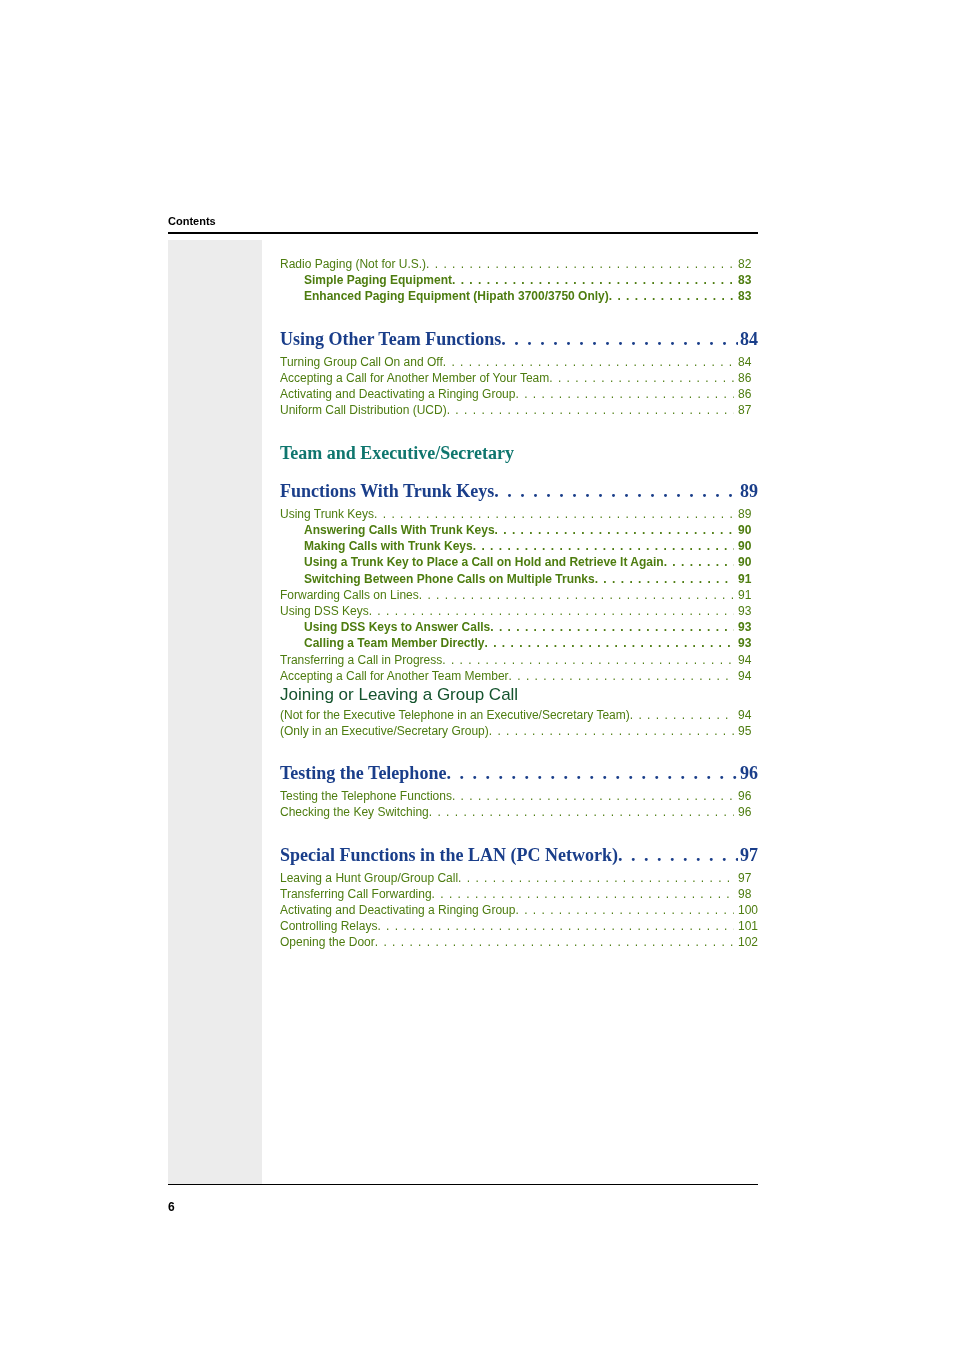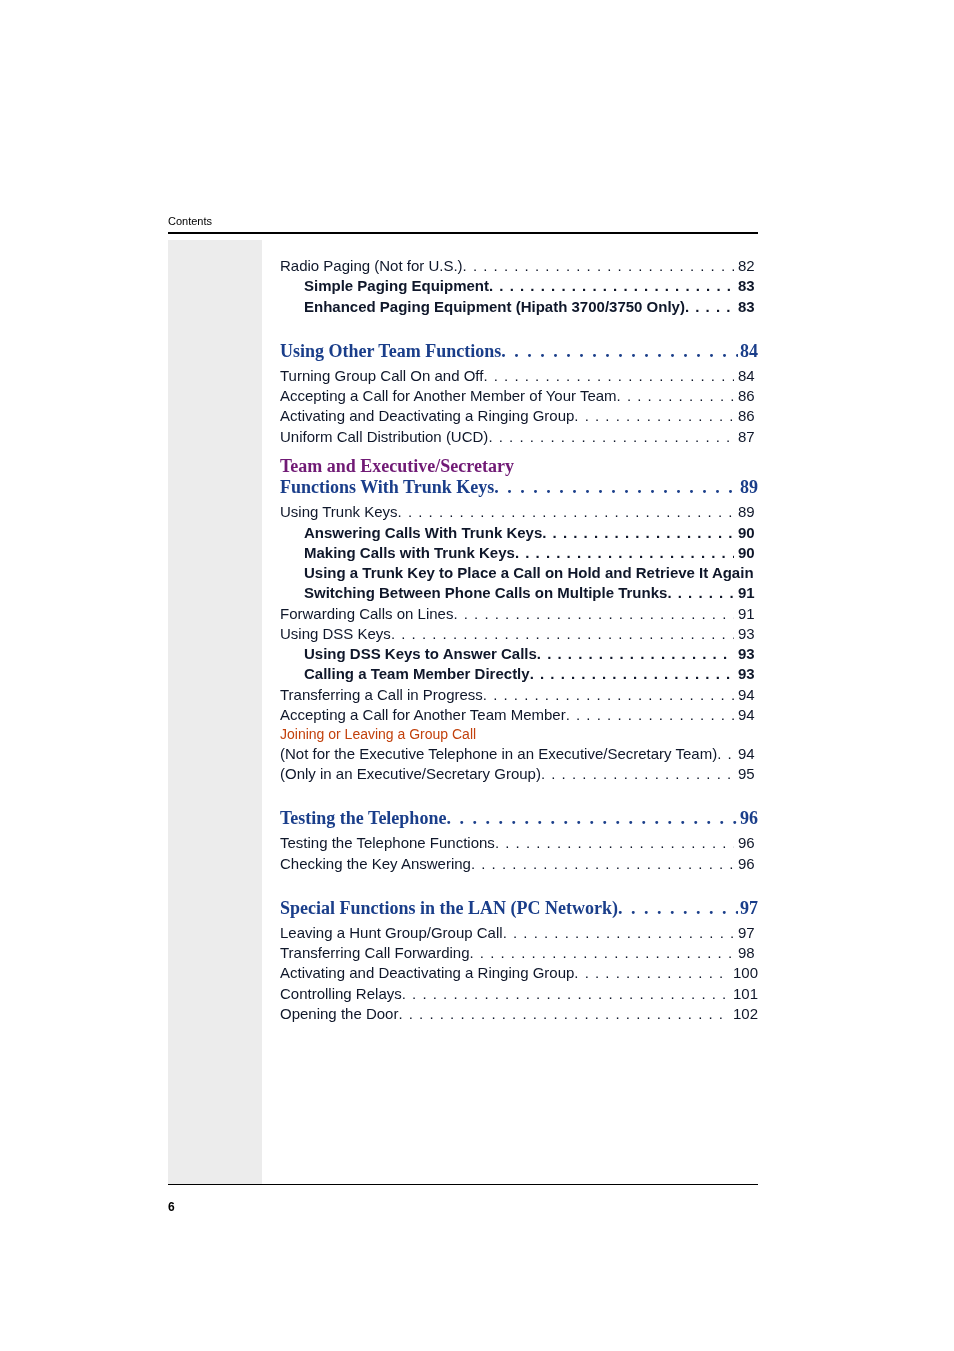--- a/index.html
+++ b/index.html
@@ -1,36 +1,36 @@
 <!DOCTYPE html>
 <html><head>
 <meta charset="utf-8">
 <style>
   * { box-sizing: border-box; margin: 0; padding: 0; }
   html, body { width: 954px; height: 1351px; background: #fff; font-family: Arial, Helvetica, sans-serif; }
   .page { position: relative; width: 954px; height: 1351px; }
   .grey-band { position: absolute; left: 168px; top: 240px; width: 94px; height: 944px; background: #ececec; }
-  .header-label { position: absolute; left: 168px; top: 215px; font-size: 11px; font-weight: normal; color: #000; }
+  .header-label { position: absolute; left: 168px; top: 215px; font-size: 11px; font-weight: bold; color: #000; }
   .header-rule { position: absolute; left: 168px; top: 232px; width: 590px; height: 2px; background: #000; }
   .footer-rule { position: absolute; left: 168px; top: 1184px; width: 590px; height: 1px; background: #000; }
   .page-num { position: absolute; left: 168px; top: 1200px; font-size: 12px; font-weight: bold; color: #000; }
   .content { position: absolute; left: 280px; top: 256px; width: 478px; }
-  .row { display: flex; align-items: baseline; width: 478px; line-height: 1.35; font-size: 15px; color: #0f172a; white-space: nowrap; overflow: hidden; }
+  .row { display: flex; align-items: baseline; width: 478px; line-height: 1.35; font-size: 12px; color: #4d7c0f; white-space: nowrap; overflow: hidden; }
   .row.indent1 { padding-left: 24px; font-weight: bold; }
   .row .label { flex: 0 0 auto; }
   .row .dots { flex: 1 1 auto; overflow: hidden; letter-spacing: 1px; }
   .row .dots::before { content: ". . . . . . . . . . . . . . . . . . . . . . . . . . . . . . . . . . . . . . . . . . . . . . . . . . . . . . . . . . . . . . . . . . . . . . . . . . . . . . . . . . . . . . . . . . . . . . . . . . . . . . . . . . . . . . . . . . . . . . . . . ."; }
   .row .pg { flex: 0 0 auto; padding-left: 4px; min-width: 24px; }
   .section { display: flex; align-items: flex-end; width: 478px; font-family: "Times New Roman", Times, serif; font-weight: bold; color: #1a3e8a; margin-top: 24px; margin-bottom: 4px; }
   .section .label { flex: 0 0 auto; font-size: 18px; }
   .section .dots { flex: 1 1 auto; overflow: hidden; letter-spacing: 2px; font-size: 18px; white-space: nowrap; }
   .section .dots::before { content: " . . . . . . . . . . . . . . . . . . . . . . . . . . . . . . . . . . . . . . . . . . . . . . . . . . . . . . . . . . . . . . . . . . . . . . . . . . . . . . . . ."; }
   .section .pg { flex: 0 0 auto; font-size: 18px; padding-left: 2px; }
-  .section-title-only { width: 478px; font-family: "Times New Roman", Times, serif; font-weight: bold; color: #701a75; font-size: 18px; margin-top: 8px; line-height: 1.25; }
-  .row-nodots { width: 478px; font-size: 14px; color: #c2410c; line-height: 1.35; white-space: nowrap; overflow: hidden; }
+  .section-title-only { width: 478px; font-family: "Times New Roman", Times, serif; font-weight: bold; color: #0f766e; font-size: 18px; margin-top: 24px; line-height: 1.25; }
+  .row-nodots { width: 478px; font-size: 17px; color: #14532d; line-height: 1.35; white-space: nowrap; overflow: hidden; }
 </style>
 </head>
 <body>
 
 <div class="page">
   <div class="grey-band"></div>
   <div class="header-label">Contents</div>
   <div class="header-rule"></div>
   <div class="footer-rule"></div>
   <div class="page-num">6</div>
@@ -69,21 +69,21 @@
         <span class="label">Activating and Deactivating a Ringing Group</span>
         <span class="dots"></span>
         <span class="pg">86</span>
       </div>
       <div class="row">
         <span class="label">Uniform Call Distribution (UCD)</span>
         <span class="dots"></span>
         <span class="pg">87</span>
       </div>
       <div class="section-title-only">Team and Executive/Secretary</div>
-      <div class="section" style="margin-top: 0px; font-family: Liberation Serif, serif;">
+      <div class="section" style="margin-top: 16px; font-family: Liberation Serif, serif;">
         <span class="label">Functions With Trunk Keys </span>
         <span class="dots"></span>
         <span class="pg">89</span>
       </div>
       <div class="row">
         <span class="label">Using Trunk Keys</span>
         <span class="dots"></span>
         <span class="pg">89</span>
       </div>
       <div class="row indent1">
@@ -151,21 +151,21 @@
         <span class="label">Testing the Telephone </span>
         <span class="dots"></span>
         <span class="pg">96</span>
       </div>
       <div class="row">
         <span class="label">Testing the Telephone Functions</span>
         <span class="dots"></span>
         <span class="pg">96</span>
       </div>
       <div class="row">
-        <span class="label">Checking the Key Answering</span>
+        <span class="label">Checking the Key Switching</span>
         <span class="dots"></span>
         <span class="pg">96</span>
       </div>
       <div class="section">
         <span class="label">Special Functions in the LAN (PC Network) </span>
         <span class="dots"></span>
         <span class="pg">97</span>
       </div>
       <div class="row">
         <span class="label">Leaving a Hunt Group/Group Call</span>

